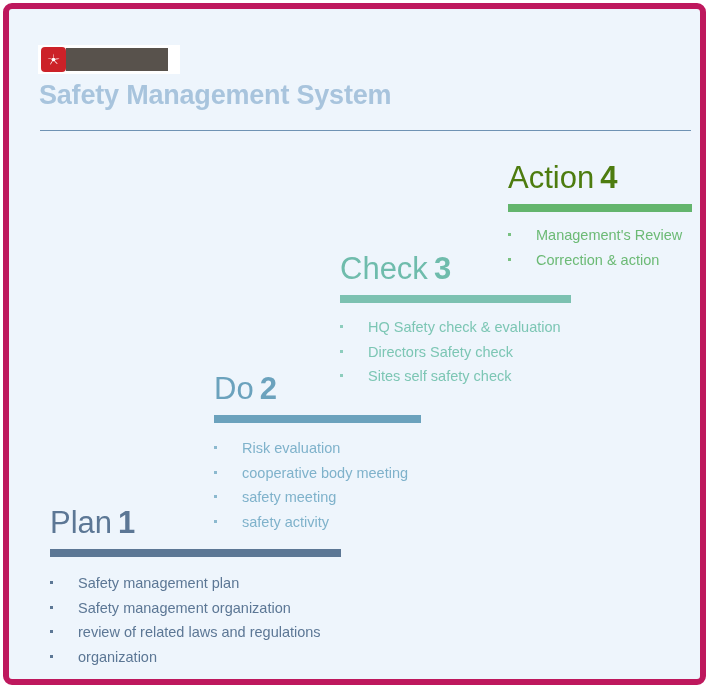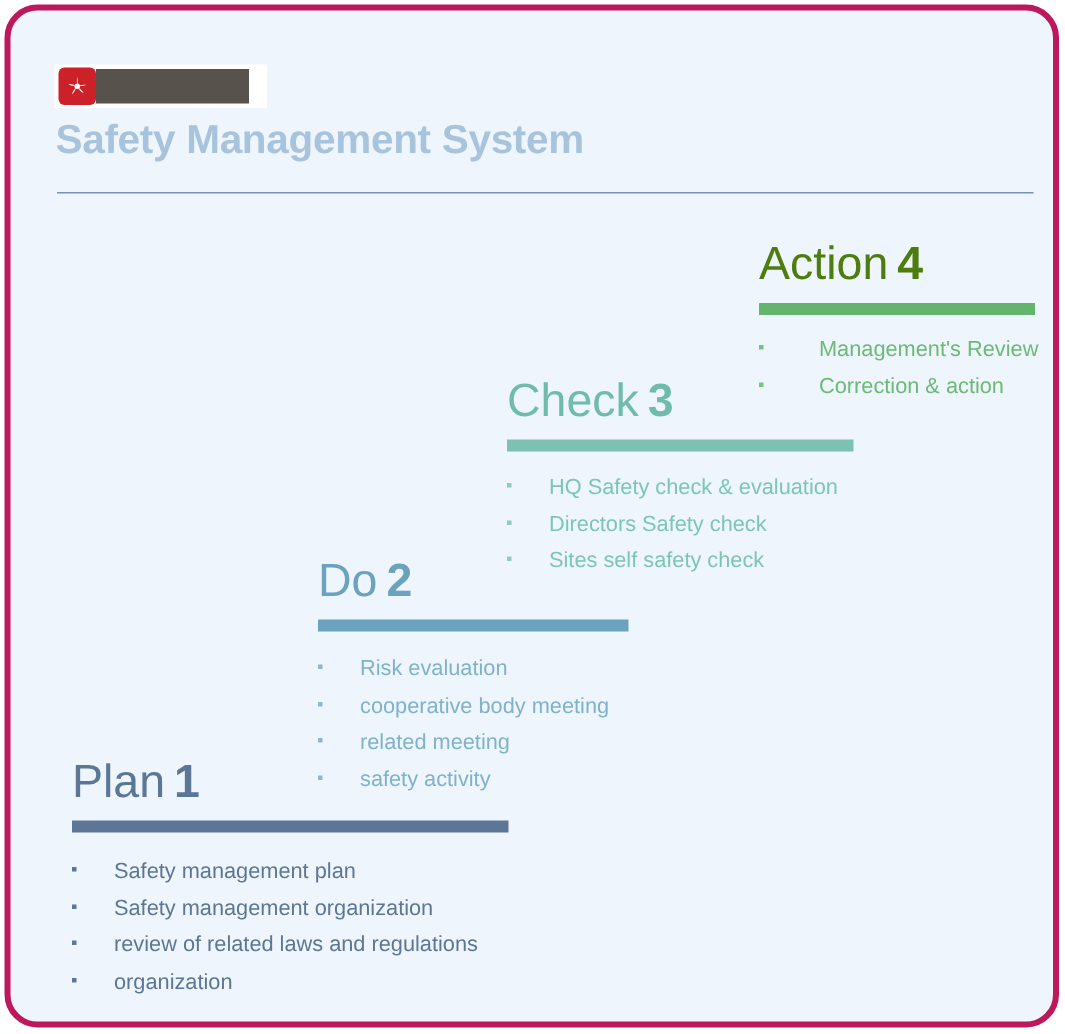--- a/index.html
+++ b/index.html
@@ -15,22 +15,22 @@
   }
 
   #card {
     position: absolute;
     left: 3px;
     top: 3px;
     width: 703px;
     height: 682px;
     box-sizing: border-box;
     background: #eef5fc;
-    border: 4px solid #be185d;
-    border-radius: 22px;
+    border: 6px solid #be185d;
+    border-radius: 9px;
     overflow: hidden;
   }
 
   
   #header-logo {
     position: absolute;
     left: 29px;
     top: 36px;
     width: 142px;
     height: 29px;
@@ -146,21 +146,21 @@
   #stage-check .stage-bar { width: 231px; background: #7cc1b1; }
   #stage-check .stage-list { margin-top: 17px; }
   #stage-check .stage-list li { margin-bottom: 10px; color: #7cc6b4; }
   #stage-check .bullet { background: #8dcdbd; }
 
   
   #stage-action { left: 499px; top: 153px; }
   #stage-action .stage-heading { color: #4d7c0f; }
   #stage-action .stage-bar { width: 184px; background: #63b56d; }
   #stage-action .stage-list { margin-top: 16px; }
-  #stage-action .stage-list li { margin-bottom: 10px; color: #6cba75; gap: 12px; }
+  #stage-action .stage-list li { margin-bottom: 10px; color: #6cba75; }
   #stage-action .bullet { background: #79c181; }
 </style>
 </head>
 <body>
 
 <div id="card">
 
   <div id="header-logo">
     <span id="logo-mark">
       <svg width="17" height="17" viewBox="0 0 24 24" aria-hidden="true">
@@ -243,21 +243,21 @@
       <li>
         <span class="bullet-cell">
             <span class="bullet"></span>
           </span>
         <span>cooperative body meeting</span>
       </li>
       <li>
         <span class="bullet-cell">
             <span class="bullet"></span>
           </span>
-        <span>related meeting</span>
+        <span>safety meeting</span>
       </li>
       <li>
         <span class="bullet-cell">
             <span class="bullet"></span>
           </span>
         <span>safety activity</span>
       </li>
     </ul>
   </div>
 

